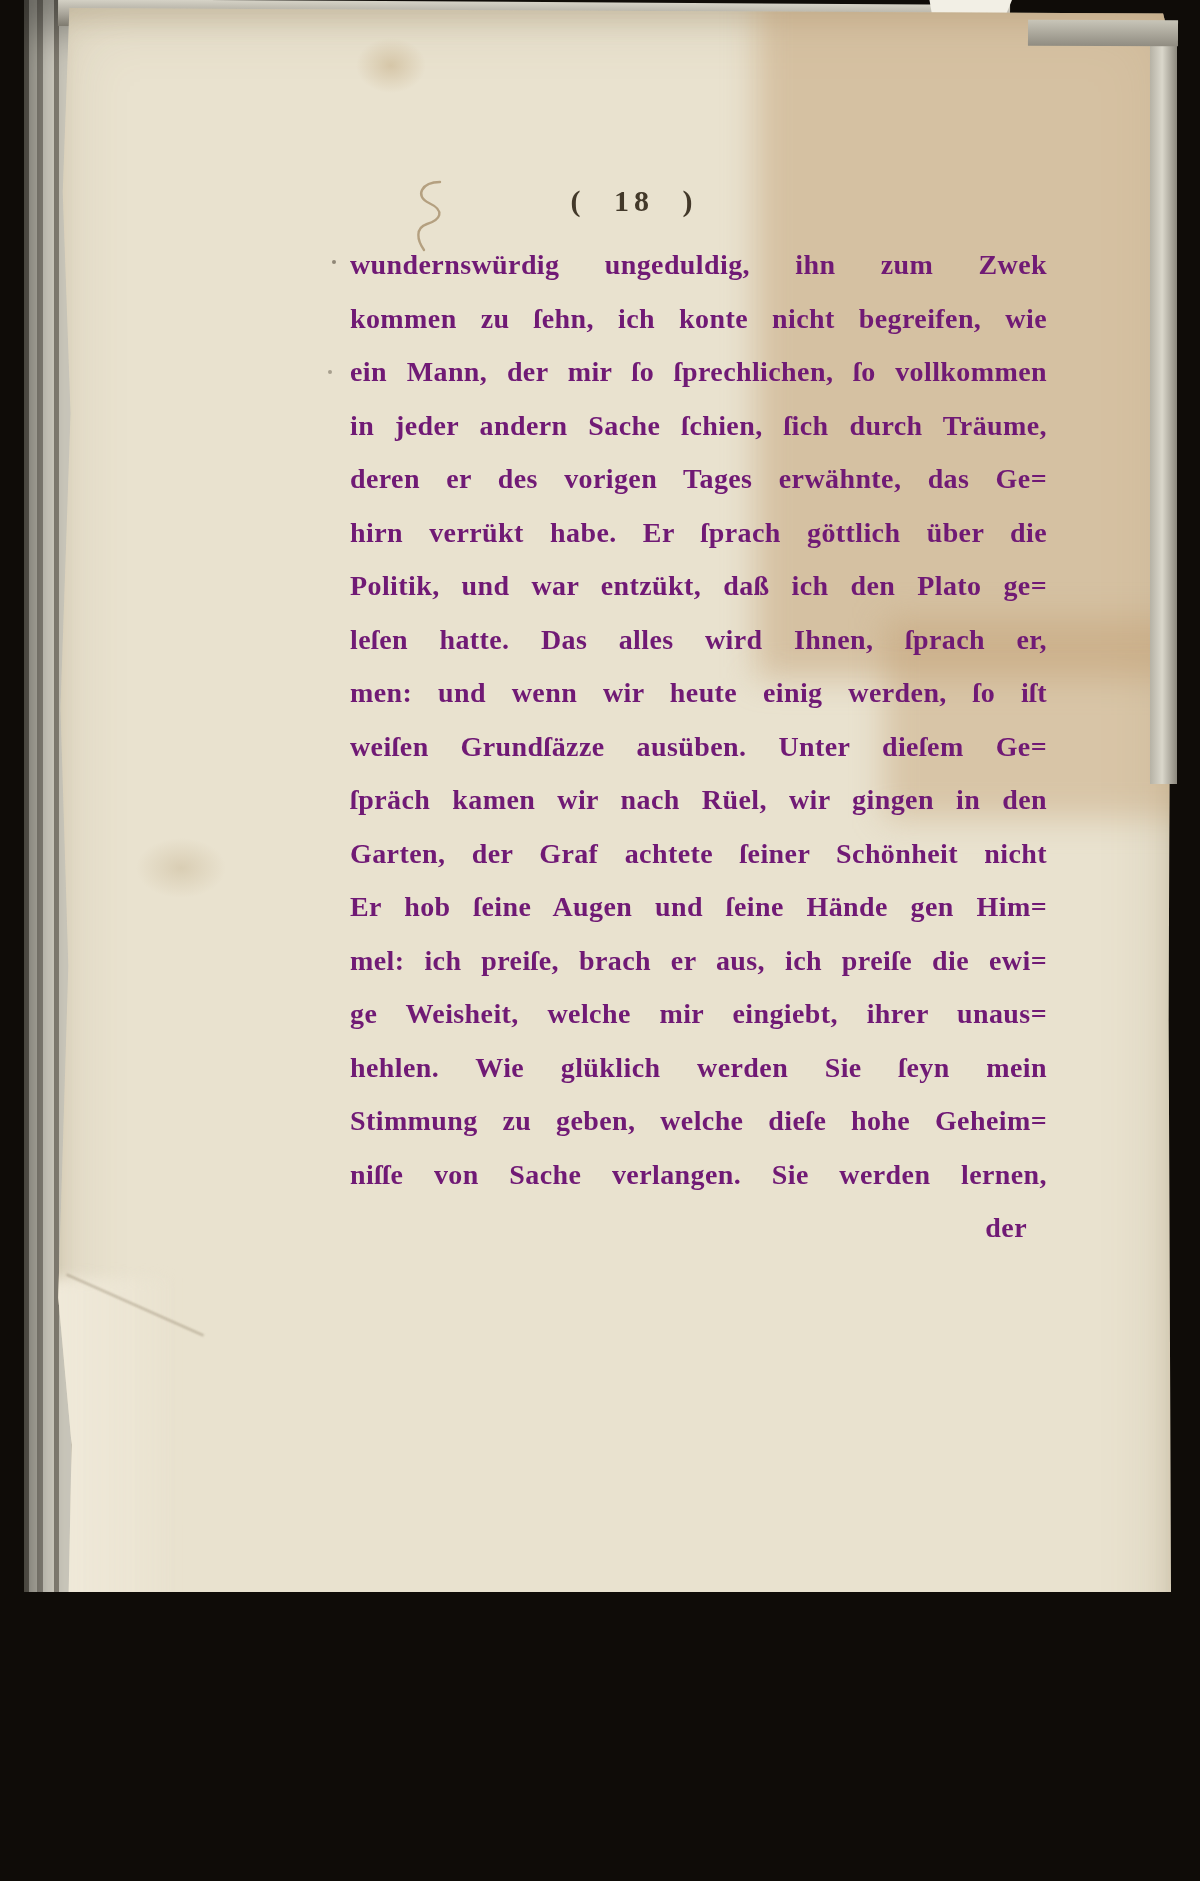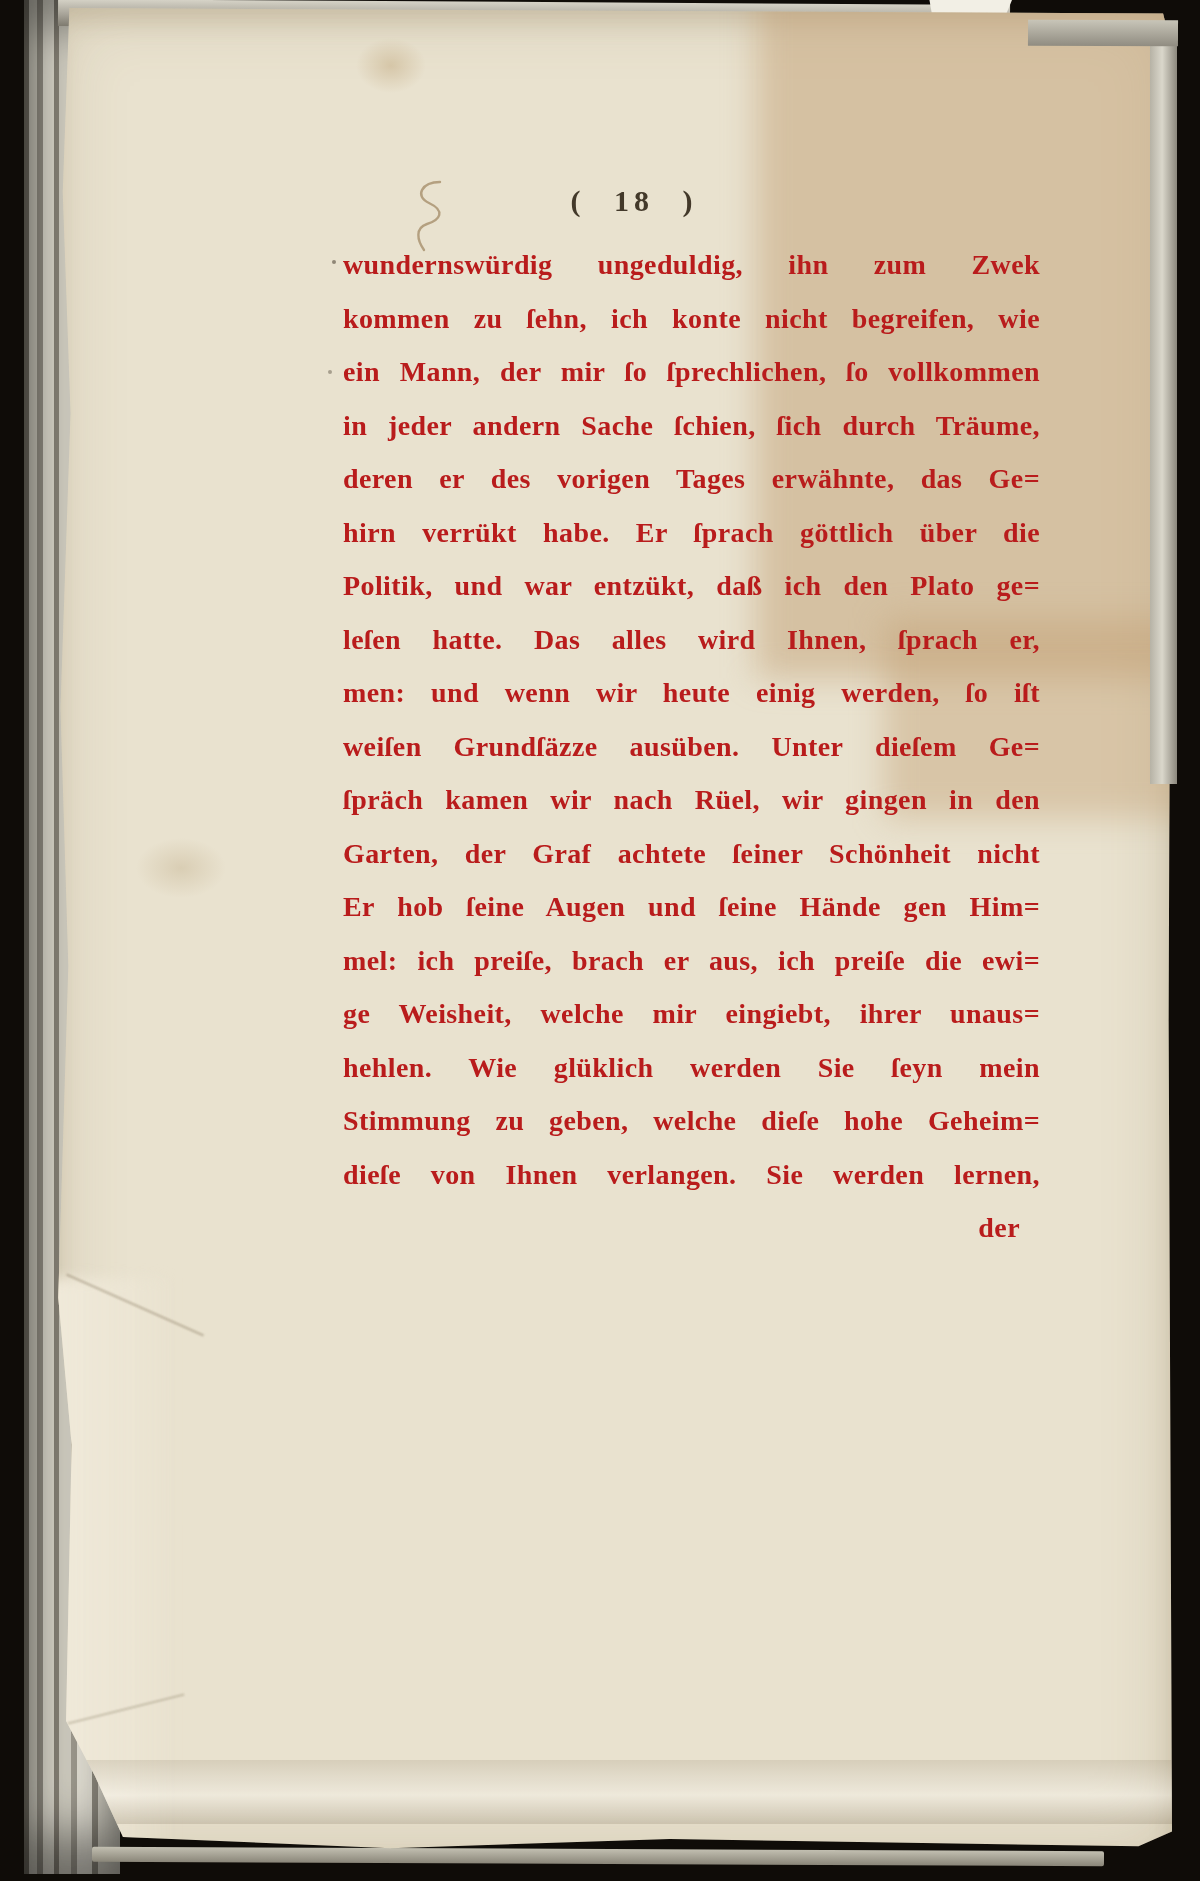--- a/index.html
+++ b/index.html
@@ -1,16 +1,16 @@
 <!DOCTYPE html>
 <html><head>
 <meta charset="utf-8">
 <style>
   html,body{margin:0;padding:0;background:#0f0c08;}
-  .scene{position:relative;width:1200px;height:1881px;background:#0f0c08;overflow:hidden;
+  .scene{position:relative;width:1200px;height:1592px;background:#0f0c08;overflow:hidden;
          font-family:"Liberation Serif","DejaVu Serif",serif;}
 
   
   .stack-left{position:absolute;left:24px;top:0;width:96px;height:1874px;
     background:repeating-linear-gradient(90deg,
       #716d62 0 5px,#c6c3b7 5px 13px,#8f8b80 13px 19px,#d6d3c7 19px 30px,
       #847f74 30px 35px,#ccc9bd 35px 47px,#9a968b 47px 53px,#dddacf 53px 68px,
       #8b877c 68px 74px,#d0cdc1 74px 96px);
     box-shadow:inset 0 30px 40px rgba(0,0,0,.35), inset 0 -40px 50px rgba(0,0,0,.45);}
   
@@ -47,21 +47,21 @@
     background:rgba(110,95,70,.3);transform:rotate(-14deg);filter:blur(1px);}
   .fold{position:absolute;left:0;top:1752px;width:100%;height:64px;
     background:linear-gradient(180deg,rgba(120,105,80,.16),rgba(255,255,255,.28) 55%,rgba(110,95,72,.2));}
   .fleck1{position:absolute;left:276px;top:252px;width:4px;height:4px;border-radius:50%;background:rgba(70,60,45,.55);}
   .fleck2{position:absolute;left:272px;top:362px;width:4px;height:4px;border-radius:50%;background:rgba(70,60,45,.4);}
 
   
   .page-number{position:absolute;left:440px;top:176px;width:276px;text-align:center;
     font-size:30px;font-weight:bold;color:#43392a;letter-spacing:5px;word-spacing:16px;}
   .squiggle{position:absolute;left:352px;top:168px;opacity:.8;}
-  .textblock{position:absolute;left:287px;top:230px;width:697px;color:#b91c1c;}
+  .textblock{position:absolute;left:294px;top:230px;width:697px;color:#701a75;}
   .line{font-size:28px;line-height:53.5px;height:53.5px;font-weight:bold;
     text-align:justify;text-align-last:justify;letter-spacing:.4px;white-space:normal;}
   .line.par-end{text-align-last:left;}
   .line.indent{text-indent:46px;}
   .line.catch{text-align-last:right;padding-right:20px;}
 </style>
 </head>
 <body>
 
 <div class="scene">
@@ -99,20 +99,20 @@
       <div class="line">leſen hatte. Das alles wird Ihnen, ſprach er,</div>
       <div class="line">men: und wenn wir heute einig werden, ſo iſt</div>
       <div class="line">weiſen Grundſäzze ausüben. Unter dieſem Ge=</div>
       <div class="line">ſpräch kamen wir nach Rüel, wir gingen in den</div>
       <div class="line">Garten, der Graf achtete ſeiner Schönheit nicht</div>
       <div class="line">Er hob ſeine Augen und ſeine Hände gen Him=</div>
       <div class="line">mel: ich preiſe, brach er aus, ich preiſe die ewi=</div>
       <div class="line">ge Weisheit, welche mir eingiebt, ihrer unaus=</div>
       <div class="line">hehlen. Wie glüklich werden Sie ſeyn mein</div>
       <div class="line">Stimmung zu geben, welche dieſe hohe Geheim=</div>
-      <div class="line">dieſe von Ihnen verlangen. Sie werden lernen,</div>
+      <div class="line">niſſe von Sache verlangen. Sie werden lernen,</div>
       <div class="line catch">der</div>
     </div>
   </div>
 
   <div class="right-sliver"></div>
   <div class="top-right-edge"></div>
 </div>
 
 </body></html>

